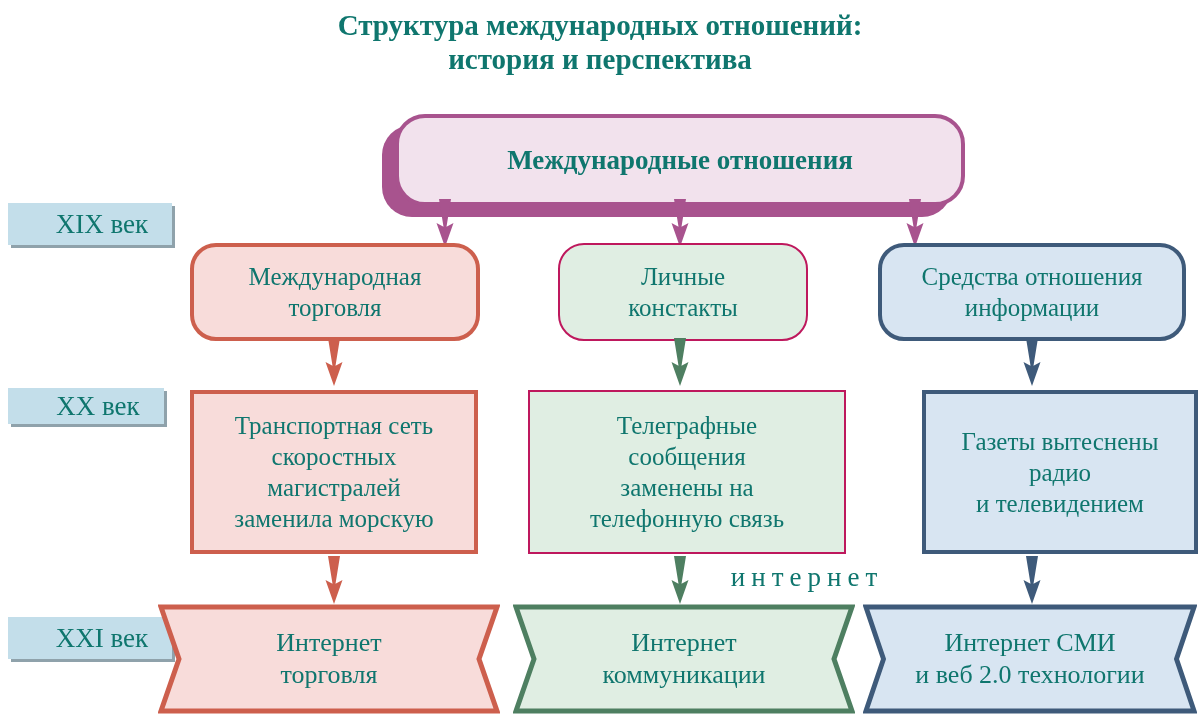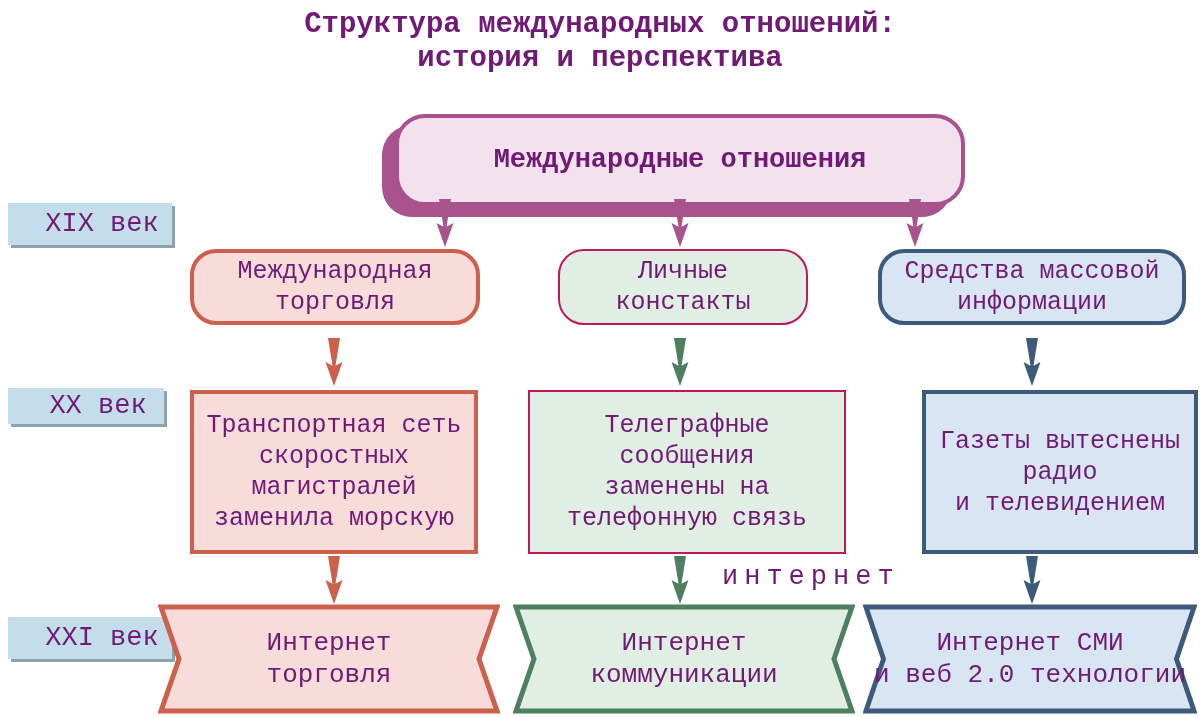--- a/index.html
+++ b/index.html
@@ -1,18 +1,18 @@
 <!DOCTYPE html>
 <html><head>
 <meta charset="utf-8">
 <style>
   html,body{margin:0;padding:0;background:#ffffff;}
   .canvas{
     position:relative;width:1200px;height:717px;background:#ffffff;overflow:hidden;
-    font-family:Liberation Mono, monospace;color:#701a75;
+    font-family:Liberation Serif, serif;color:#0f766e;
   }
   .title{
     position:absolute;left:0;top:8px;width:100%;text-align:center;
     font-size:29px;line-height:34px;font-weight:bold;white-space:pre-line;
   }
   
   .root-box{
     position:absolute;left:395px;top:93px;width:570px;height:92px;
     background:#f2e2ed;border:4px solid #a8538e;border-radius:30px;
     box-shadow:-13px 11px 0 0 #a8538e;
@@ -32,21 +32,21 @@
   
   .node{
     position:absolute;box-sizing:border-box;display:flex;align-items:center;justify-content:center;
     text-align:center;font-size:25px;line-height:31px;white-space:pre-line;
   }
   .rounded{border-radius:26px;}
   .col-trade  {background:#f8dcda;border:4px solid #cd5f4d;}
   .col-contact{background:#e0eee3;border:2px solid #be185d;}
   .col-media  {background:#d8e5f2;border:4px solid #3e5a7a;}
   
-  .r1{top:249px;height:76px;}
+  .r1{top:243px;height:98px;}
   .r1-1{left:190px;width:290px;}
   .r1-2{left:558px;width:250px;}
   .r1-3{left:878px;width:308px;}
   
   .r2{top:390px;height:164px;}
   .r2-1{left:190px;width:288px;}
   .r2-2{left:528px;width:318px;}
   .r2-3{left:922px;width:276px;}
   
   .arrow{position:absolute;width:26px;height:48px;}
@@ -101,21 +101,21 @@
     <span>XX век</span>
   </div>
   <div class="era era-xxi">
     <span>XXI век</span>
   </div>
 
   <div class="node rounded col-trade r1 r1-1">Международная
 торговля</div>
   <div class="node rounded col-contact r1 r1-2">Личные
 констакты</div>
-  <div class="node rounded col-media r1 r1-3">Средства массовой
+  <div class="node rounded col-media r1 r1-3">Средства отношения
 информации</div>
 
   <svg class="arrow a-red" style="left:321px;top:338px;" viewBox="0 0 26 50" preserveAspectRatio="none">
     <path d="M7,0 L19,0 L14.5,29 L21.5,25 L13,50 L4.5,25 L11.5,29 Z"></path>
   </svg>
   <svg class="arrow a-green" style="left:667px;top:338px;" viewBox="0 0 26 50" preserveAspectRatio="none">
     <path d="M7,0 L19,0 L14.5,29 L21.5,25 L13,50 L4.5,25 L11.5,29 Z"></path>
   </svg>
   <svg class="arrow a-blue" style="left:1019px;top:338px;" viewBox="0 0 26 50" preserveAspectRatio="none">
     <path d="M7,0 L19,0 L14.5,29 L21.5,25 L13,50 L4.5,25 L11.5,29 Z"></path>

